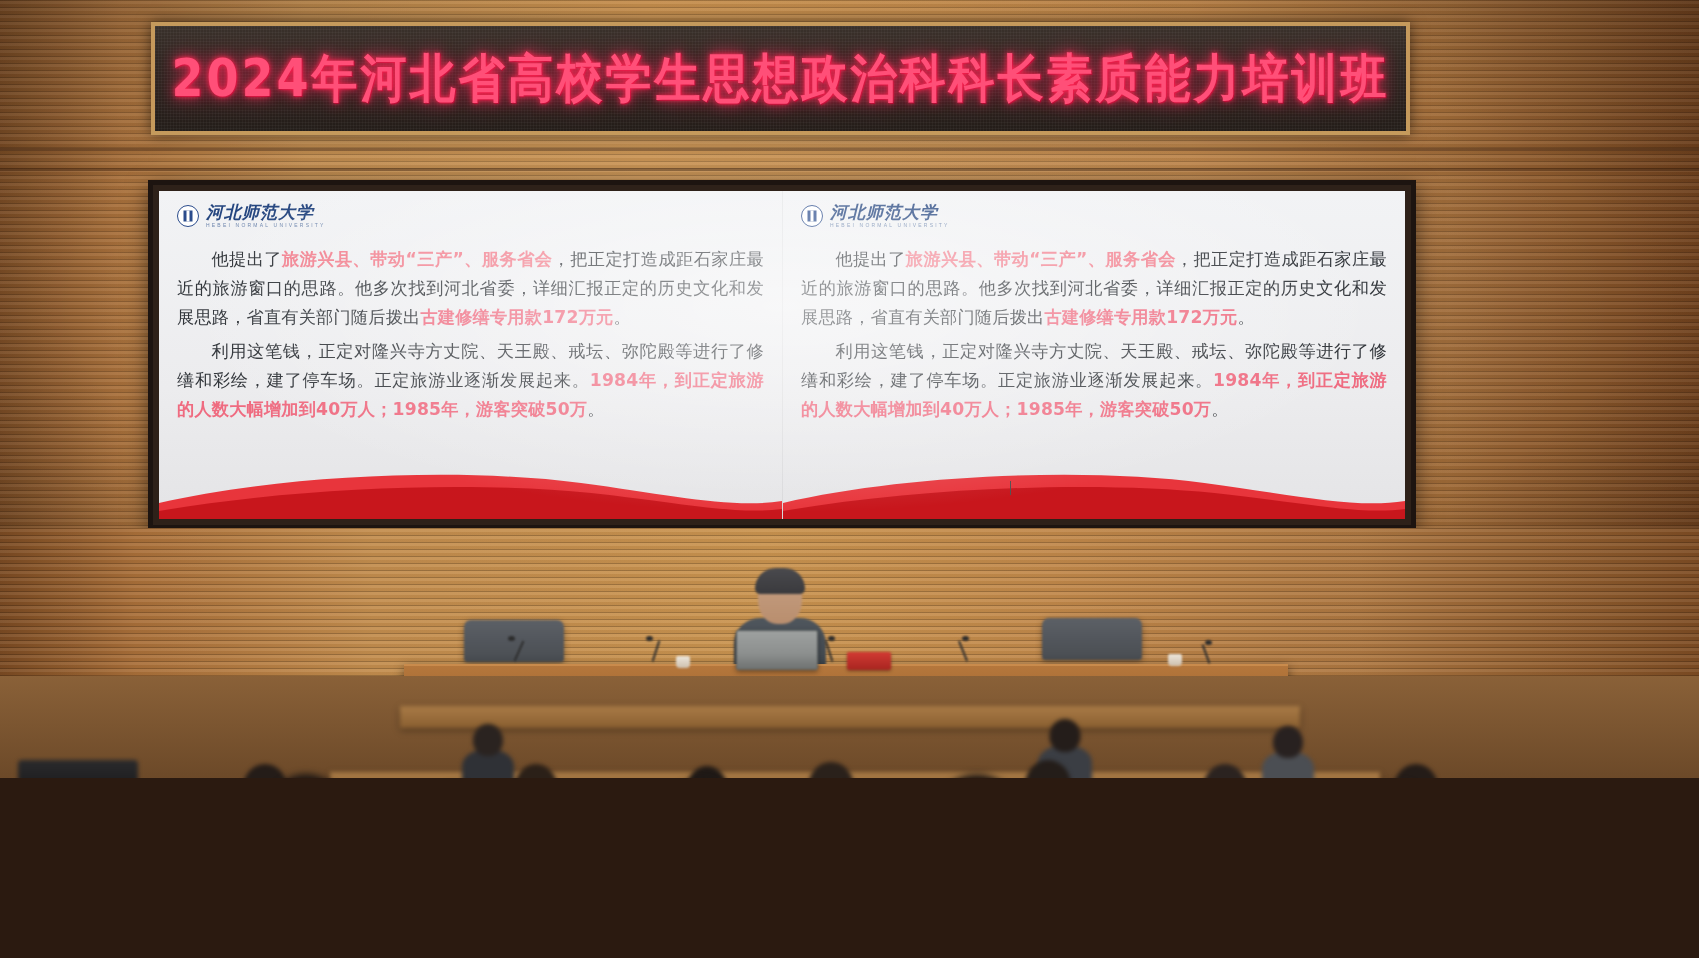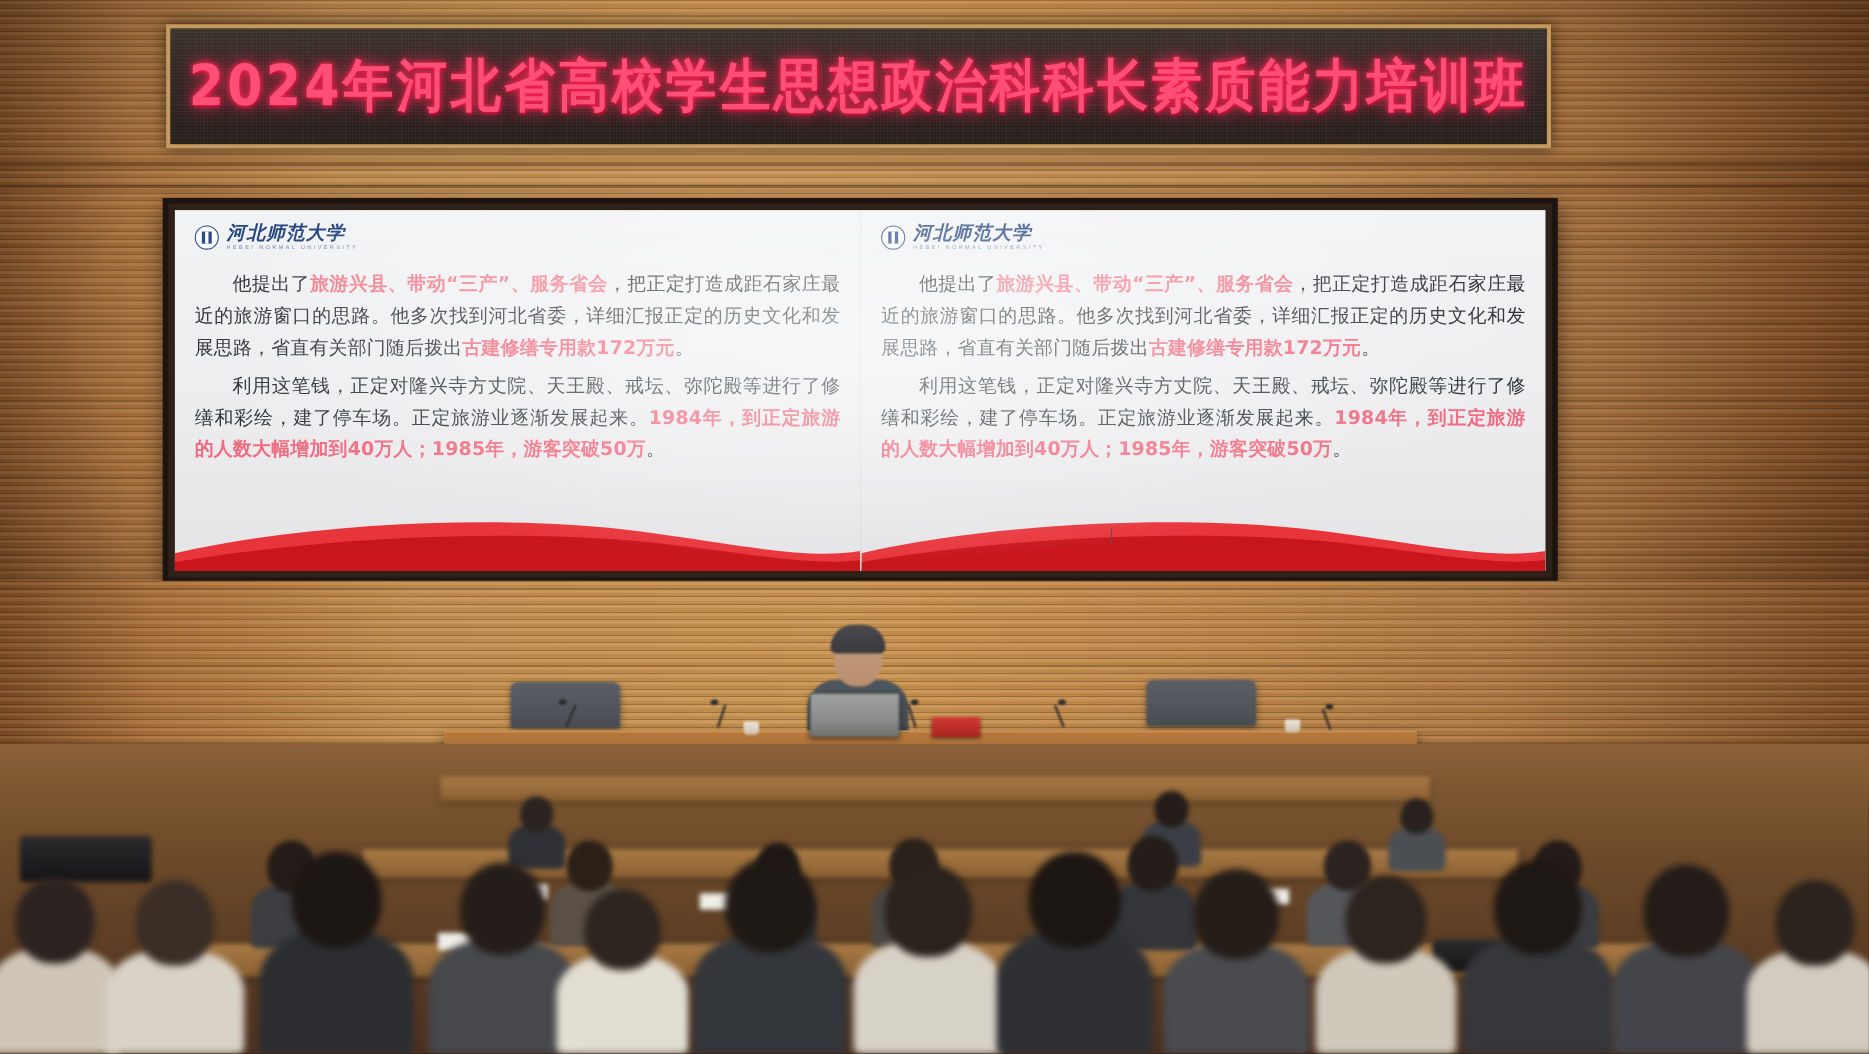--- a/index.html
+++ b/index.html
@@ -2,21 +2,21 @@
 <html><head>
 <meta charset="utf-8">
 <style>
   * { box-sizing: border-box; margin: 0; padding: 0; }
   html, body {
     width: 1699px; height: 958px;
     overflow: hidden;
     font-family: "Liberation Sans", "DejaVu Sans", sans-serif;
     background: #2b1a10;
   }
-  #stage { position: relative; width: 1699px; height: 958px; overflow: hidden; }
+  #stage { position: relative; width: 1699px; height: 778px; overflow: hidden; }
 
   
   .wall {
     position: absolute; left: 0; top: 0; width: 1699px; height: 720px;
     background:
       repeating-linear-gradient(to bottom,
         rgba(0,0,0,0.20) 0px, rgba(0,0,0,0.20) 1px,
         rgba(255,255,255,0.06) 1px, rgba(255,255,255,0.06) 4px,
         rgba(0,0,0,0.05) 4px, rgba(0,0,0,0.05) 7px),
       linear-gradient(to right,

